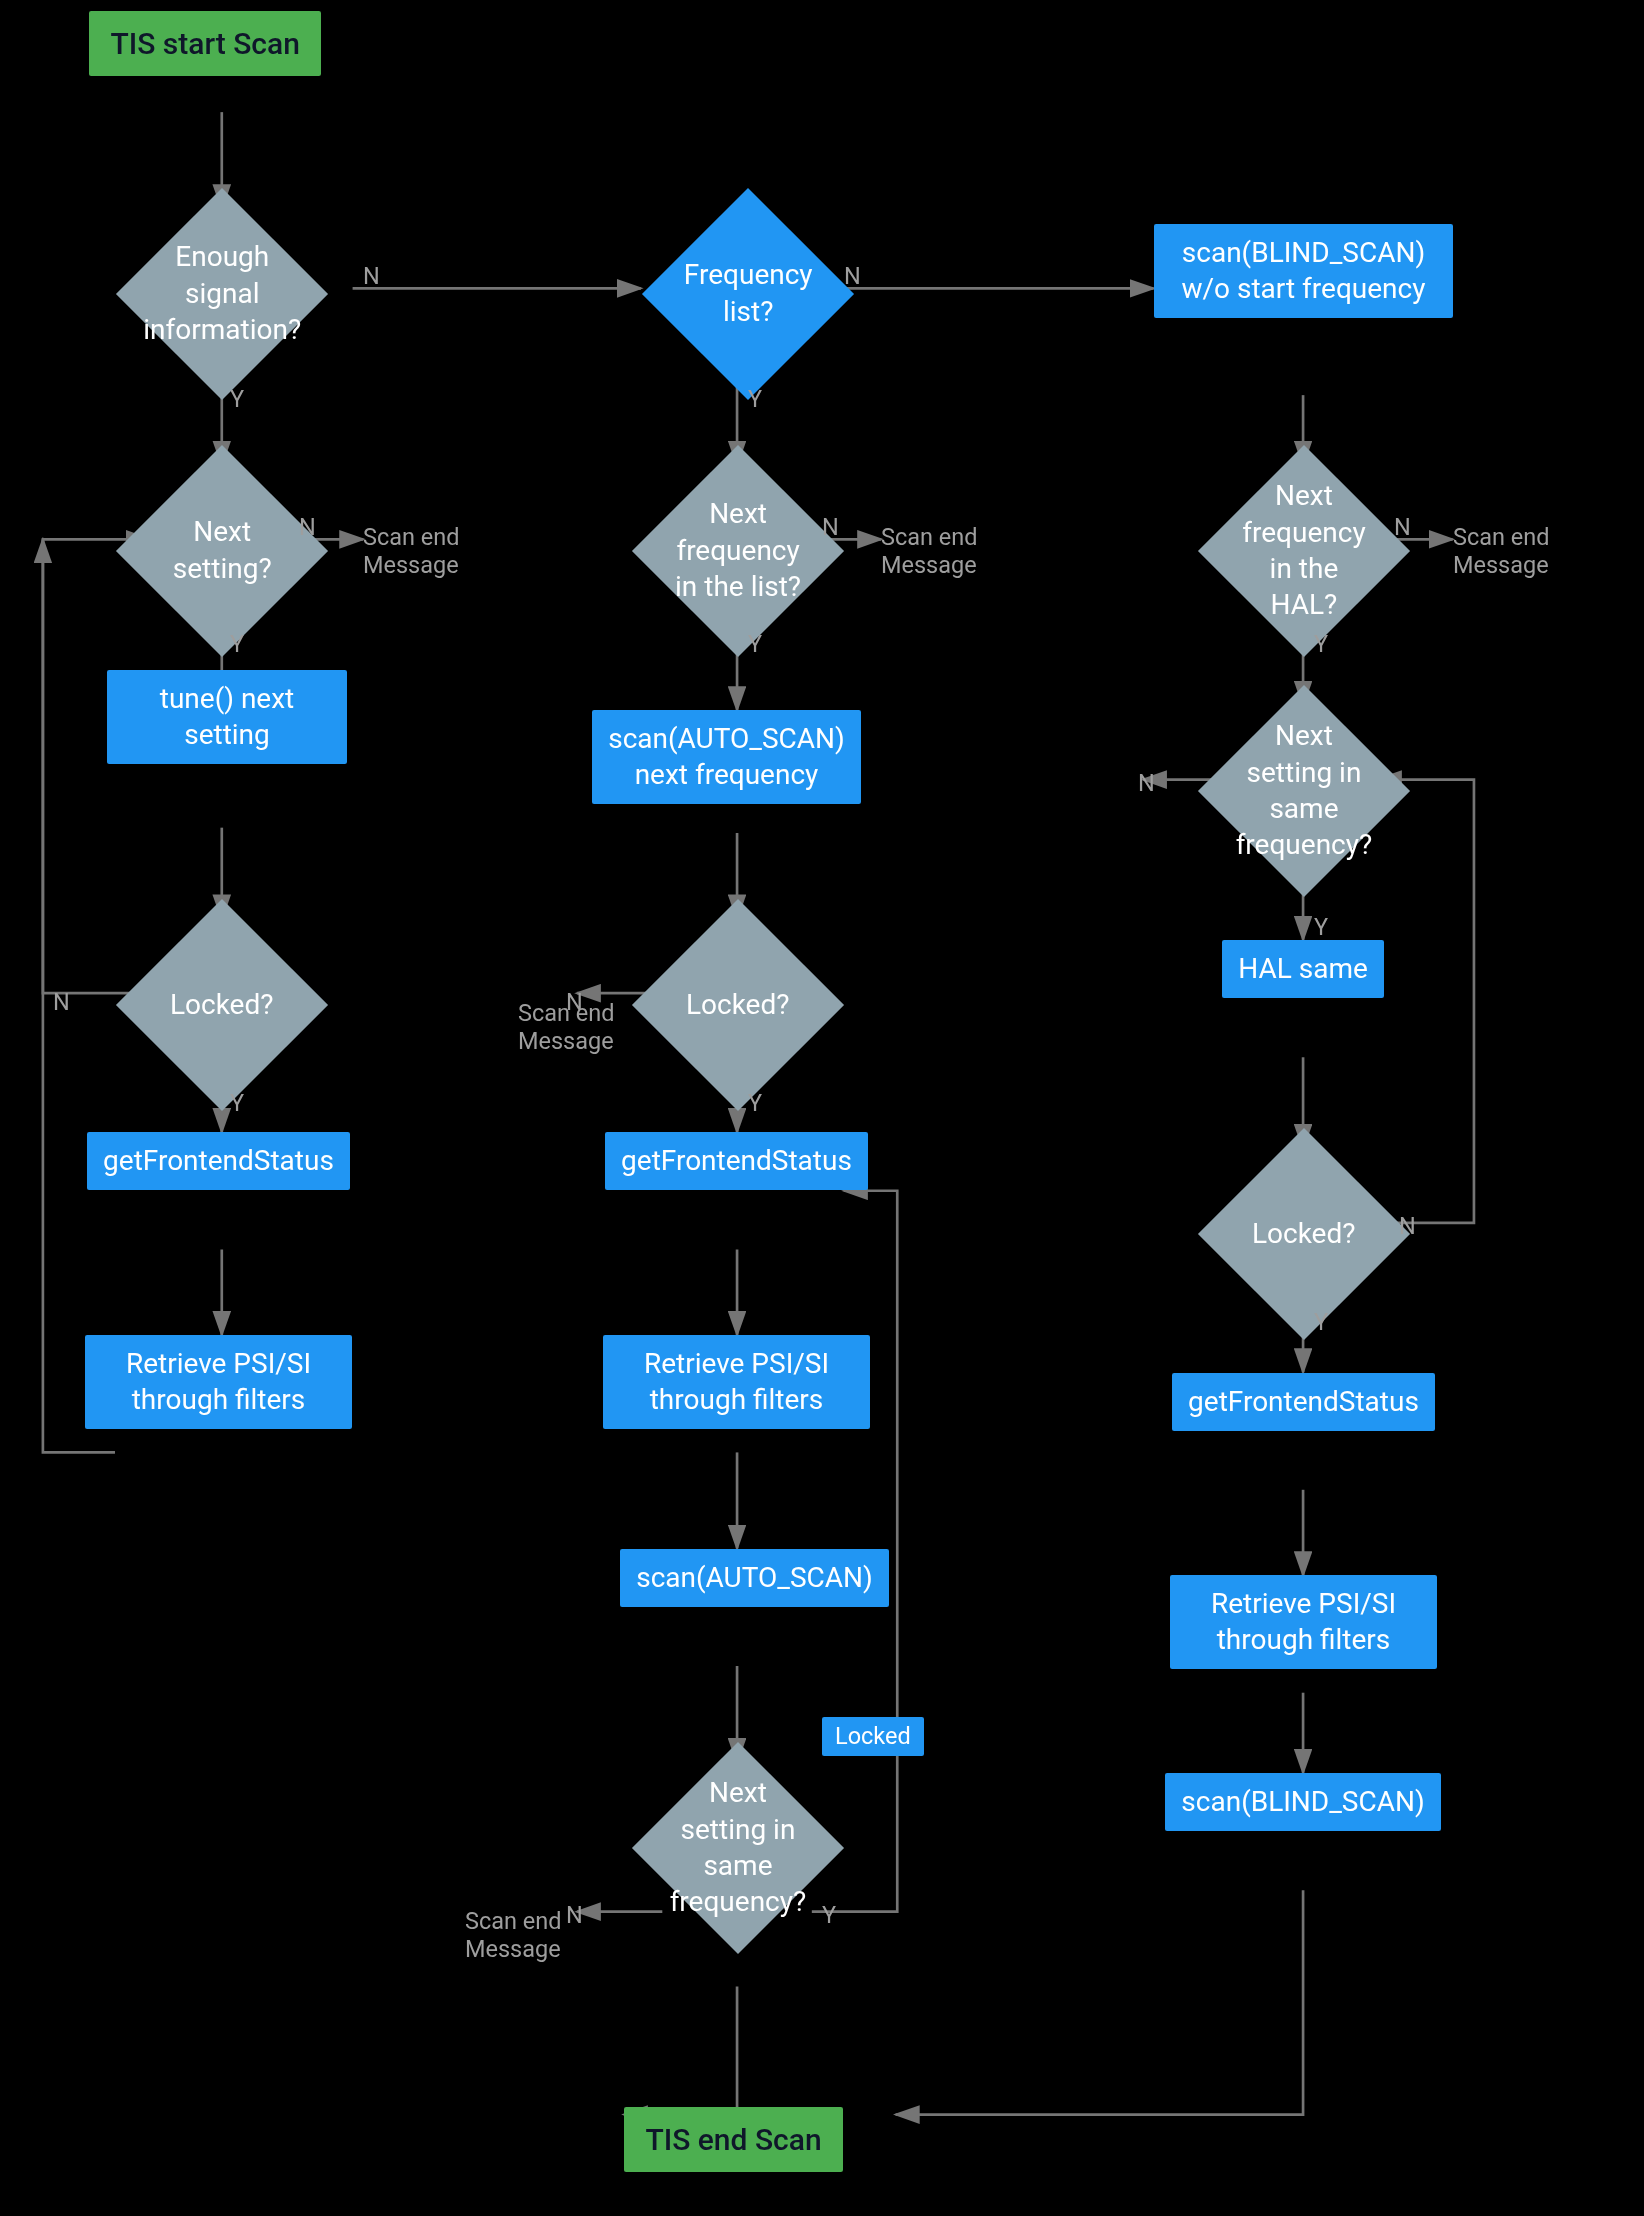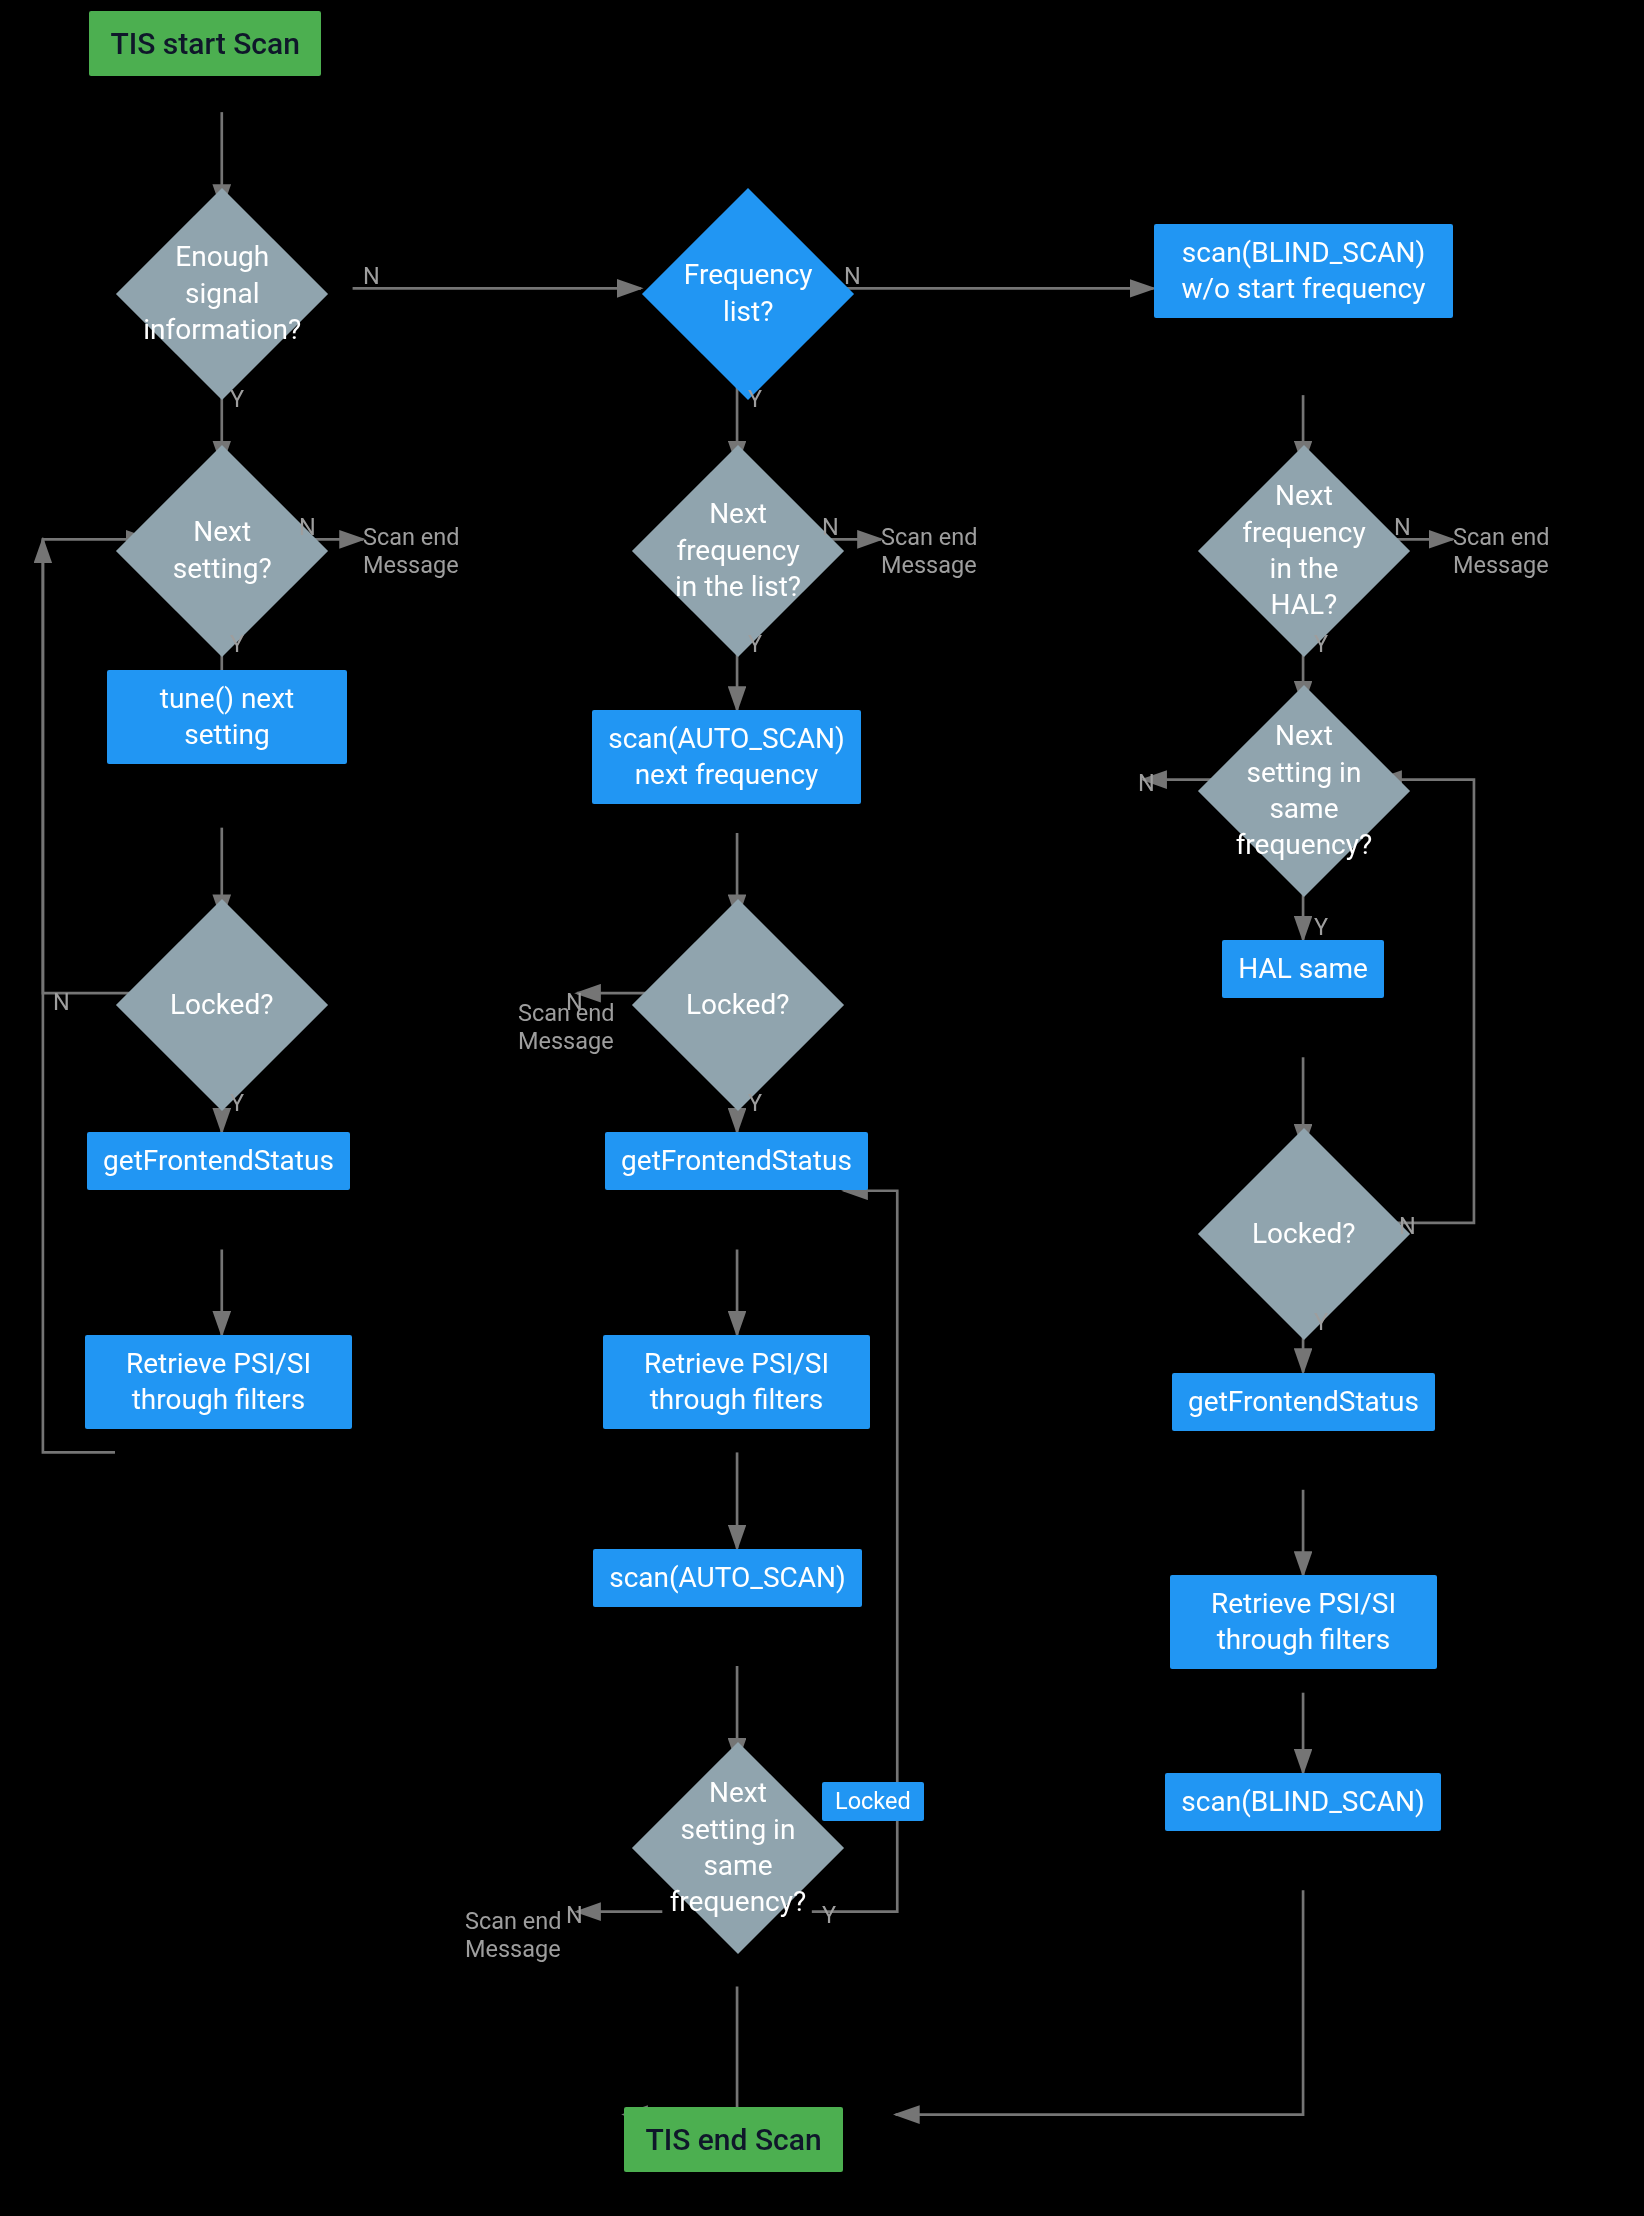--- a/index.html
+++ b/index.html
@@ -281,32 +281,32 @@
 
   <div class="node" style="left:603px; top:1132px; width:267px;">
     <div class="node-rect">getFrontendStatus</div>
   </div>
 
   <div class="node" style="left:603px; top:1335px; width:267px;">
     <div class="node-rect">Retrieve PSI/SI
 through filters</div>
   </div>
 
-  <div class="node" style="left:594px; top:1549px; width:267px;">
+  <div class="node" style="left:621px; top:1549px; width:267px;">
     <div class="node-rect">scan(AUTO_SCAN)</div>
   </div>
 
   <div class="node" style="left:652px; top:1762px; width:171px; height:171px;">
     <div class="node-diamond">
       <div class="node-diamond-inner">Next setting in
 same frequency?</div>
     </div>
   </div>
 
-  <div class="node" style="left:822px; top:1782px;">
+  <div class="node" style="left:822px; top:1717px;">
     <div style="background:#2196F3; color:#fff; border-radius:2.1px; padding:5.3px 13px; font-size:23.5px;">Locked</div>
   </div>
 
   <div class="label-text" style="left:566px; top:1901px;">N</div>
 
   <div class="label-text" style="left:465px; top:1907px; color:#9E9E9E; font-size:23.5px;">Scan end<br>Message</div>
 
   <div class="label-text" style="left:822px; top:1901px;">Y</div>
 
   <div class="node" style="left:1218px; top:465px; width:171px; height:171px;">

